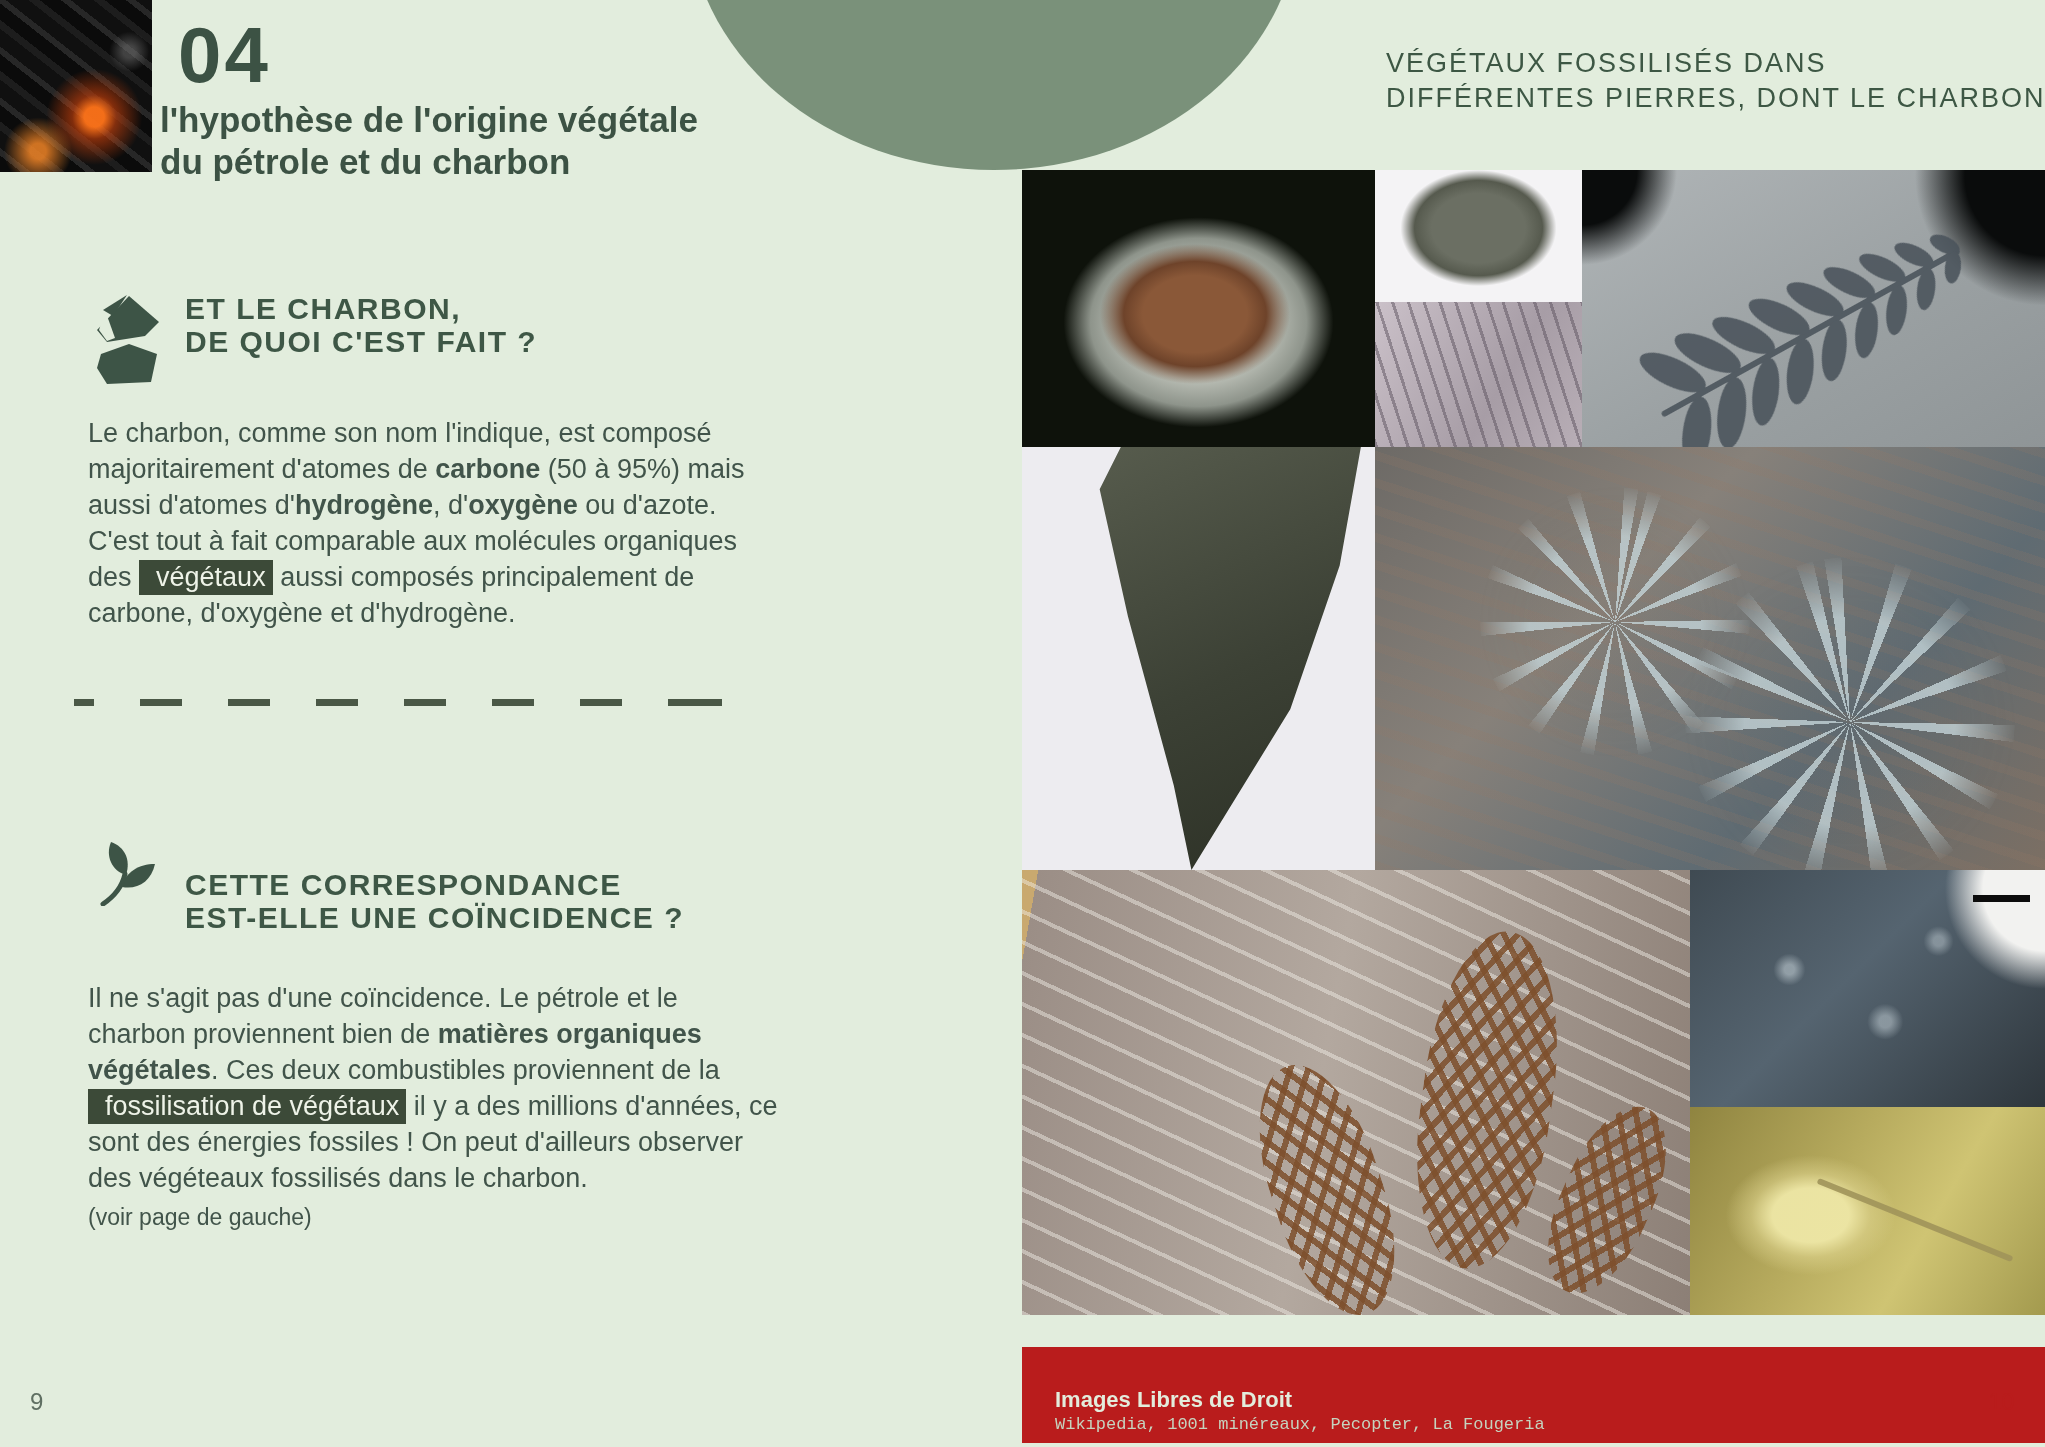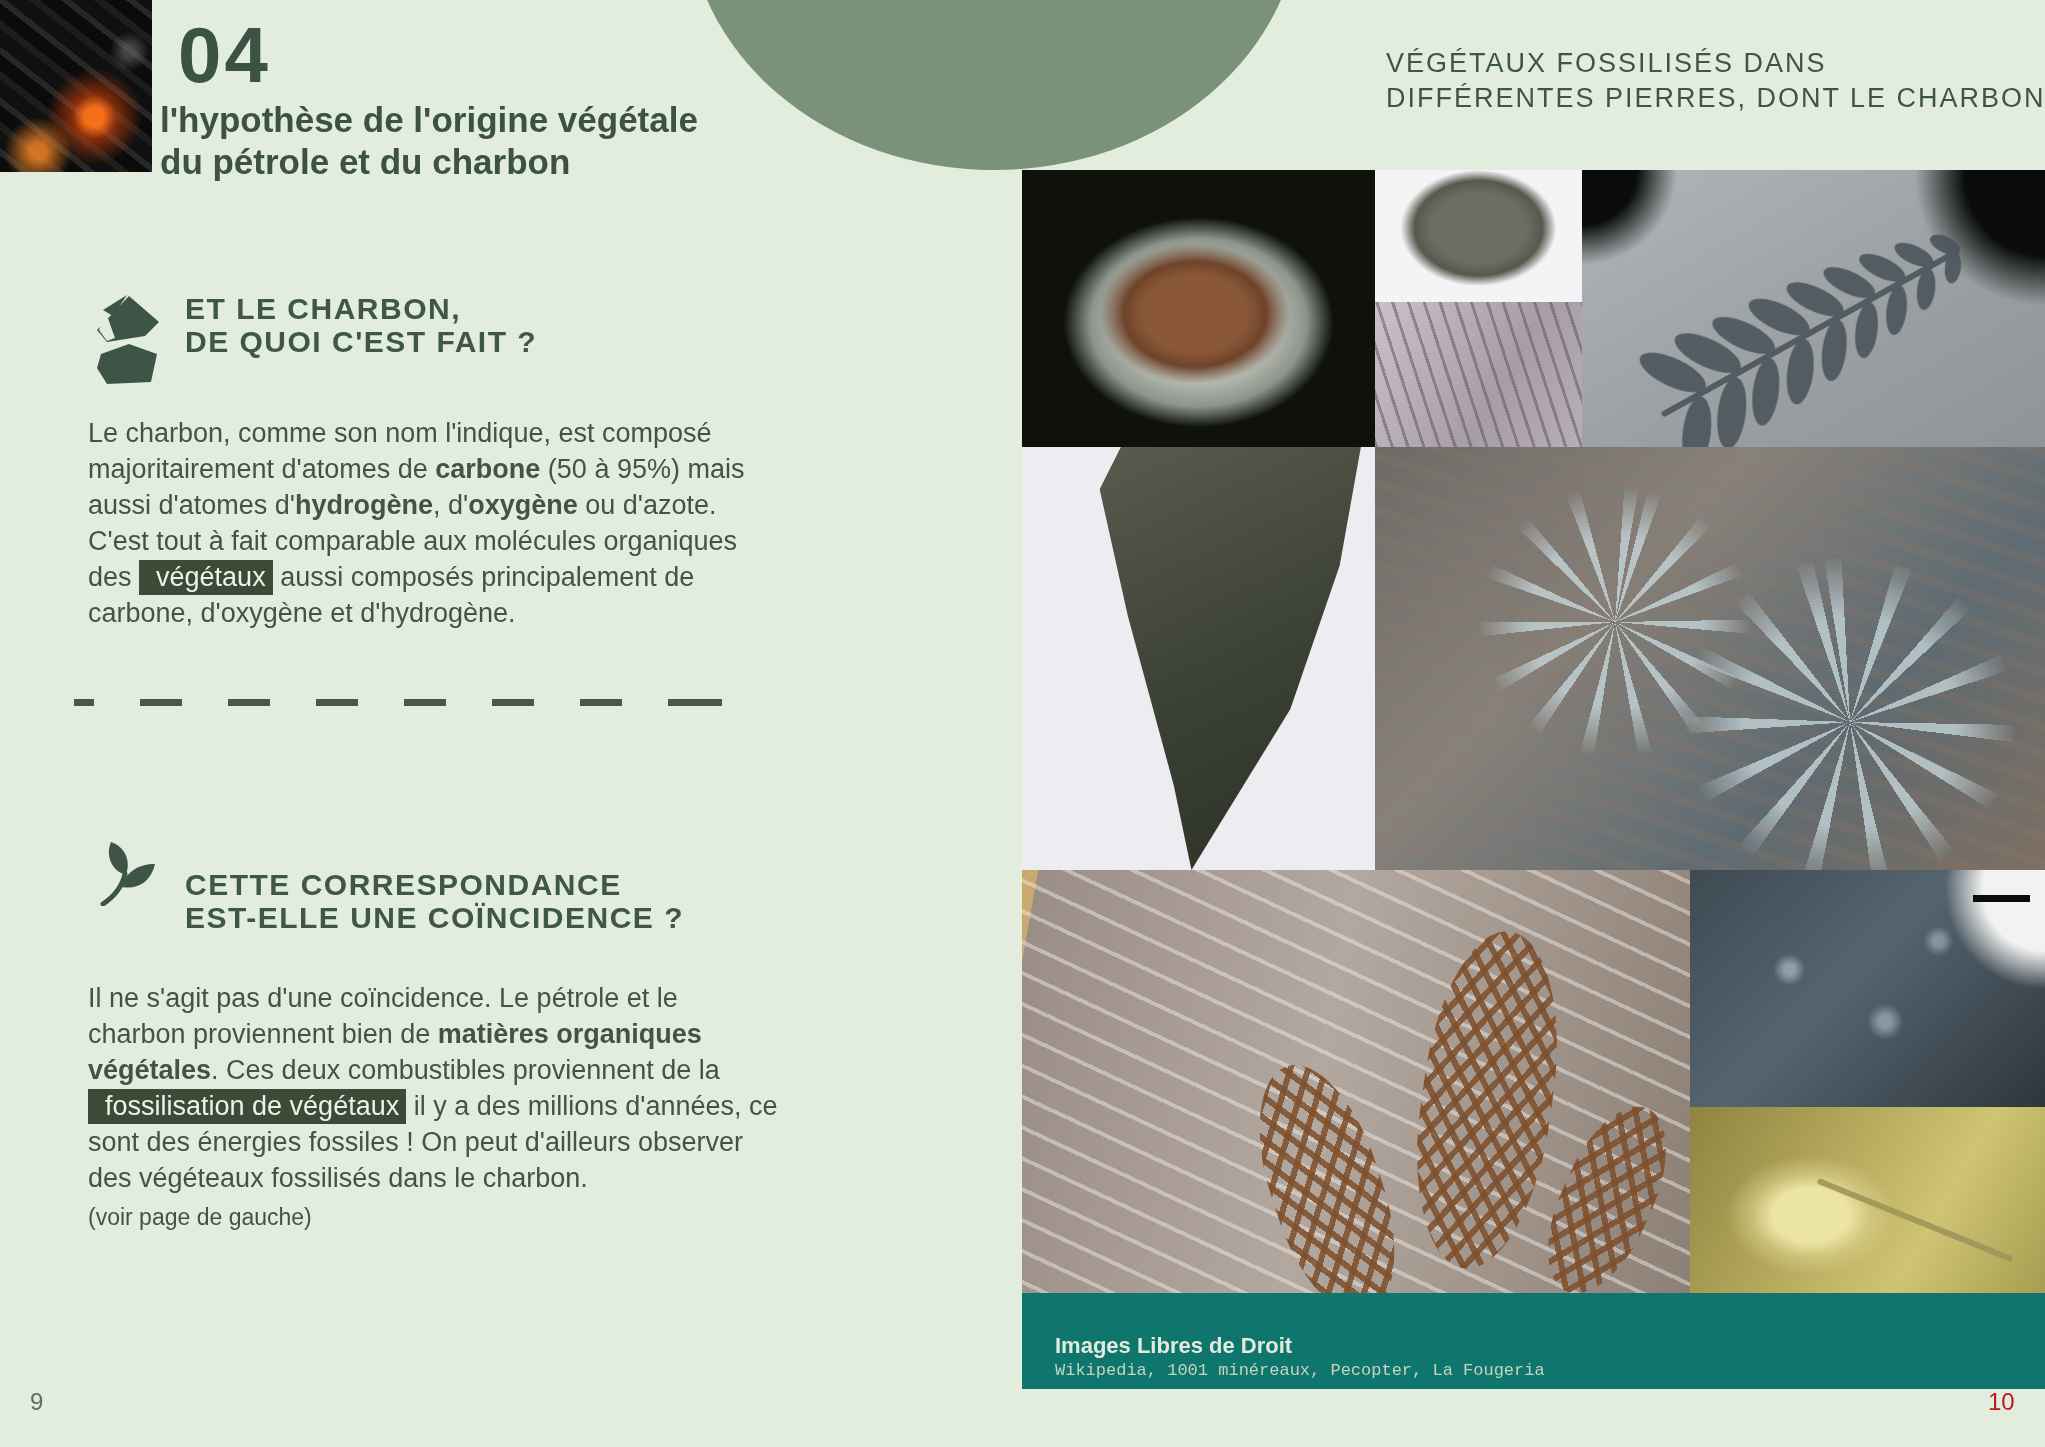--- a/index.html
+++ b/index.html
@@ -108,21 +108,21 @@
       radial-gradient(circle at 70% 30%, rgba(200,212,218,.45) 0 5px, rgba(0,0,0,0) 15px),
       linear-gradient(135deg,#3f4a52,#556470 45%,#2e363c);}
   .scale-bar{position:absolute;left:283px;top:25px;width:57px;height:7px;background:#0c0c0c;}
   .ph-8{left:1690px;top:1107px;width:355px;height:208px;
     background:
       radial-gradient(ellipse 85px 60px at 34% 52%, rgba(238,231,166,.95) 0 45%, rgba(222,212,142,.55) 70%, rgba(0,0,0,0) 100%),
       linear-gradient(120deg,#8f8440,#b7ab5e 40%,#cfc473 65%,#a39a4e);}
   .ph-8 .stem{position:absolute;left:120px;top:110px;width:210px;height:6px;
     background:rgba(160,148,90,.9);transform:rotate(22deg);border-radius:3px;}
   
-  .caption-bar{position:absolute;left:1022px;top:1293px;width:1023px;height:96px;background:#0f766e;z-index:2;}
+  .caption-bar{position:absolute;left:1022px;top:1347px;width:1023px;height:96px;background:#b91c1c;z-index:2;}
   .caption-title{position:absolute;left:33px;top:40px;font-size:22px;font-weight:700;color:#e3ecdc;}
   .caption-sources{position:absolute;left:33px;top:68px;font-size:17px;color:#c6d3bf;font-family:Liberation Mono, monospace;}
 </style>
 </head>
 <body>
 
 <div class="sheet">
 
   <div class="blob"></div>
 

